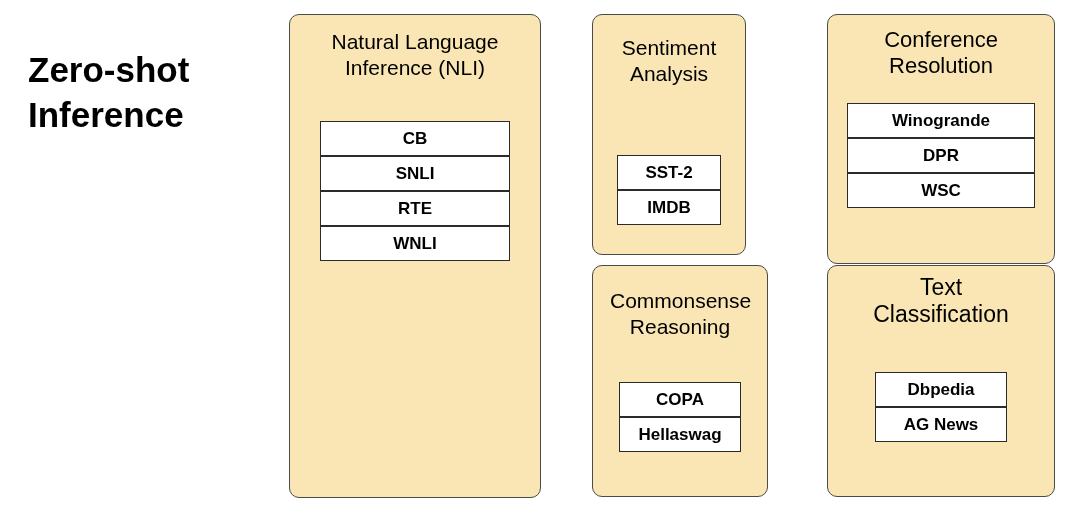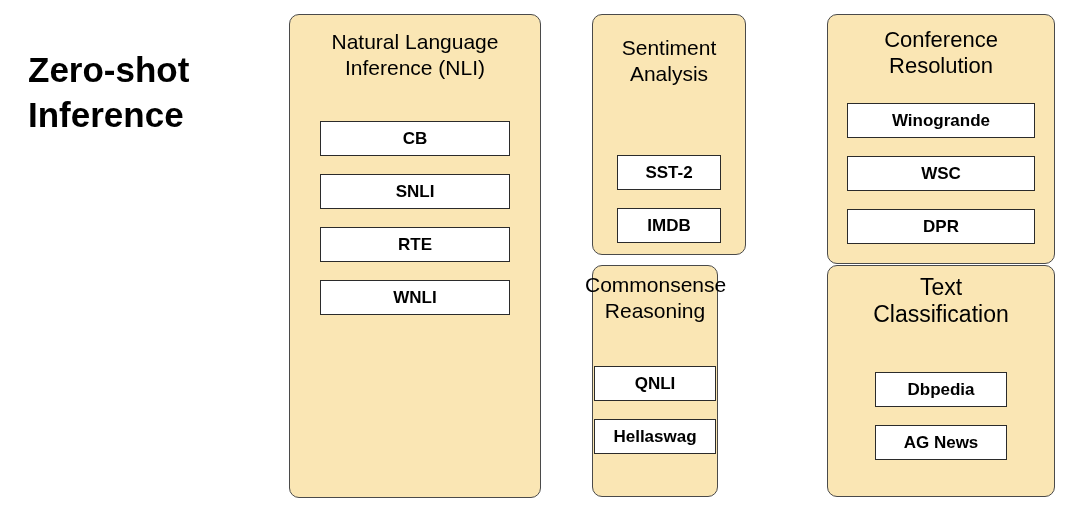--- a/index.html
+++ b/index.html
@@ -42,21 +42,20 @@
   .panel-title {
     text-align: center;
     font-size: 21px;
     line-height: 26px;
     font-weight: 400;
   }
   .ds-list {
     display: flex;
     flex-direction: column;
     align-items: center;
-    gap: 18px;
   }
   .ds-box {
     background: var(--box-bg);
     border: 1.6px solid var(--box-border);
     box-sizing: border-box;
     height: 35px;
     display: flex;
     align-items: center;
     justify-content: center;
     font-weight: 700;
@@ -70,21 +69,21 @@
   .panel-nli .ds-box               { width: 190px; }
 
   .panel-sentiment      { left: 592px; top: 14px;  width: 154px; height: 241px; padding-top: 20px; }
   .panel-sentiment .panel-title    { max-width: 120px; margin-bottom: 68px; }
   .panel-sentiment .ds-box         { width: 104px; }
 
   .panel-coreference    { left: 827px; top: 14px;  width: 228px; height: 250px; padding-top: 12px; }
   .panel-coreference .panel-title  { max-width: 160px; margin-bottom: 24px; font-size: 22px; line-height: 26px; }
   .panel-coreference .ds-box       { width: 188px; }
 
-  .panel-commonsense    { left: 592px; top: 265px; width: 126px; height: 232px; padding-top: 6px; }
+  .panel-commonsense    { left: 592px; top: 265px; width: 176px; height: 232px; padding-top: 22px; }
   .panel-commonsense .panel-title  { max-width: 140px; margin-bottom: 42px; }
   .panel-commonsense .ds-box       { width: 122px; }
 
   .panel-text-classification { left: 827px; top: 265px; width: 228px; height: 232px; padding-top: 8px; }
   .panel-text-classification .panel-title { max-width: 150px; margin-bottom: 44px; font-size: 23px; line-height: 27px; }
   .panel-text-classification .ds-box      { width: 132px; }
 </style>
 </head>
 <body style="--panel-bg: #FAE6B4; --panel-border: #4A4A4A; --box-bg: #FFFFFF; --box-border: #2B2B2B; --text: #000000;">
 
@@ -105,29 +104,29 @@
   <div class="ds-list">
     <div class="ds-box">SST-2</div>
     <div class="ds-box">IMDB</div>
   </div>
 </div>
 
 <div class="panel panel-coreference">
   <div class="panel-title">Conference Resolution</div>
   <div class="ds-list">
     <div class="ds-box">Winogrande</div>
+    <div class="ds-box">DPR</div>
     <div class="ds-box">WSC</div>
-    <div class="ds-box">DPR</div>
   </div>
 </div>
 
 <div class="panel panel-commonsense">
   <div class="panel-title">Commonsense Reasoning</div>
   <div class="ds-list">
-    <div class="ds-box">QNLI</div>
+    <div class="ds-box">COPA</div>
     <div class="ds-box">Hellaswag</div>
   </div>
 </div>
 
 <div class="panel panel-text-classification">
   <div class="panel-title">Text Classification</div>
   <div class="ds-list">
     <div class="ds-box">Dbpedia</div>
     <div class="ds-box">AG News</div>
   </div>

